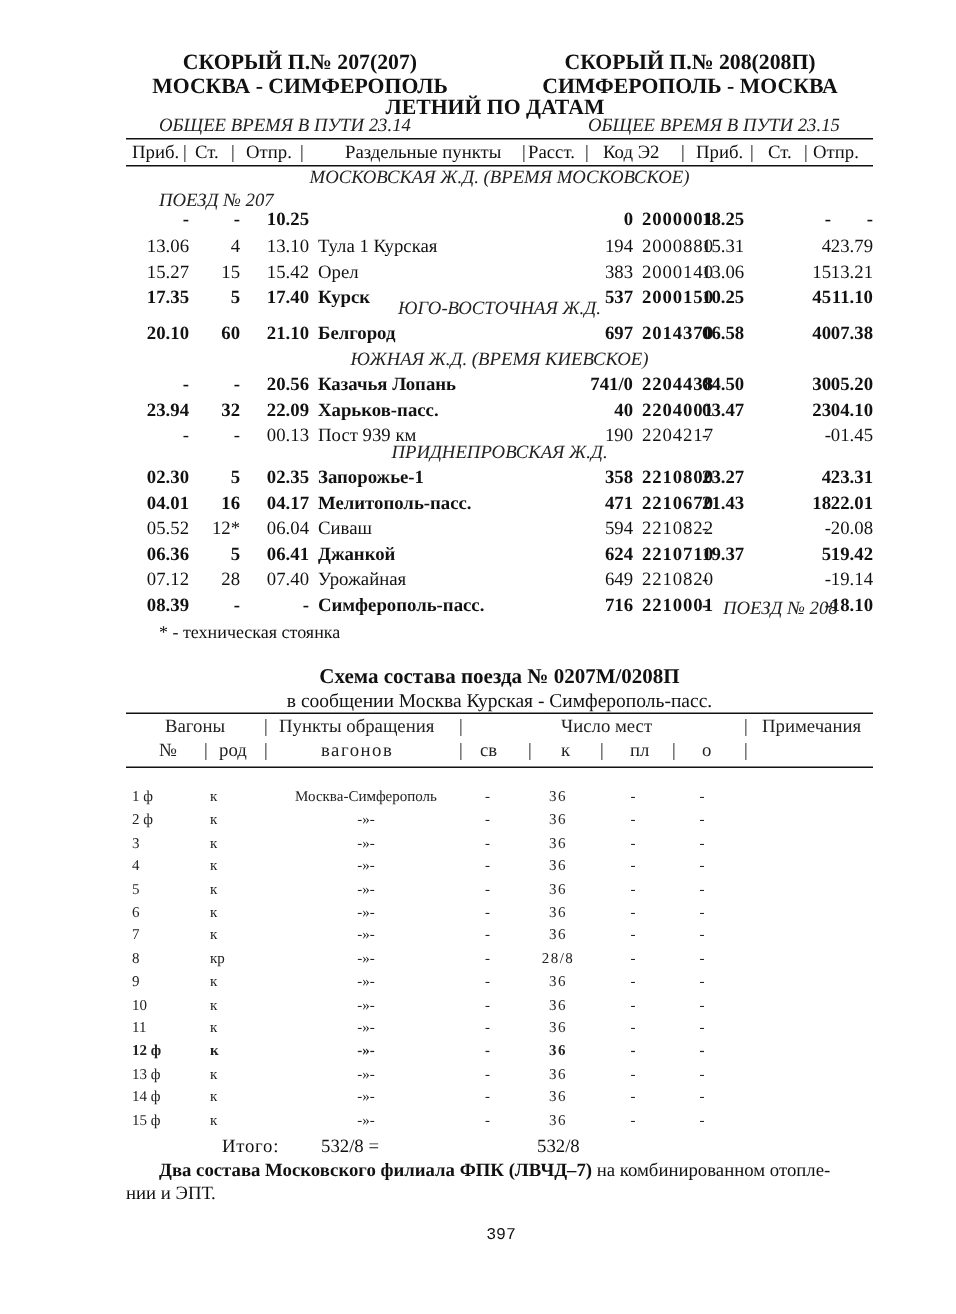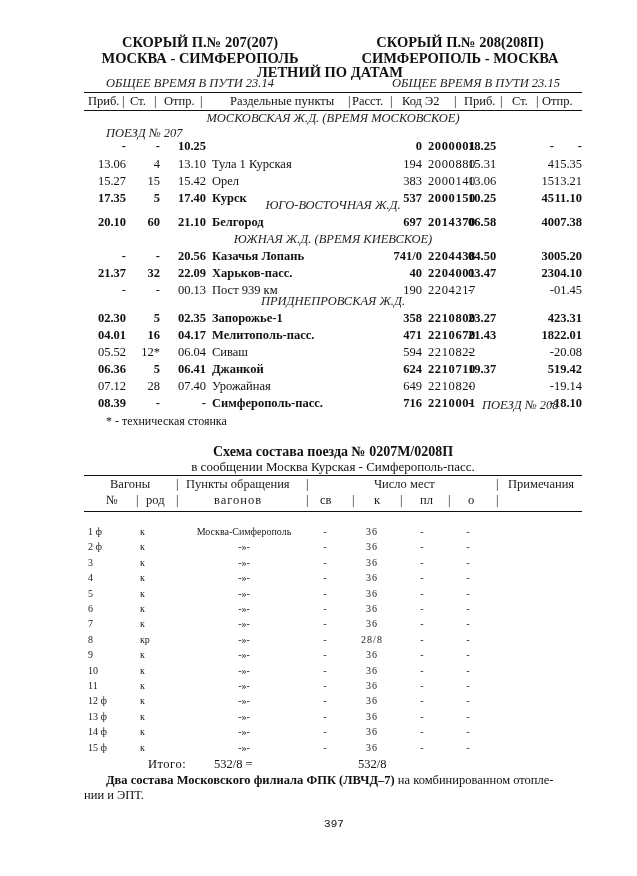--- a/index.html
+++ b/index.html
@@ -81,21 +81,21 @@
     </div>
     <div class="row" style="top: 157px;">
       <span class="c-arr1">13.06</span>
       <span class="c-st1">4</span>
       <span class="c-dep1">13.10</span>
       <span class="c-name">Тула 1 Курская</span>
       <span class="c-dist">194</span>
       <span class="c-code">2000880</span>
       <span class="c-arr2">15.31</span>
       <span class="c-st2">4</span>
-      <span class="c-dep2">15.35</span>
+      <span class="c-dep2">23.79</span>
     </div>
     <div class="row" style="top: 174px;">
       <span class="c-arr1">15.27</span>
       <span class="c-st1">15</span>
       <span class="c-dep1">15.42</span>
       <span class="c-name">Орел</span>
       <span class="c-dist">383</span>
       <span class="c-code">2000140</span>
       <span class="c-arr2">13.06</span>
       <span class="c-st2">15</span>
@@ -128,21 +128,21 @@
       <span class="c-st1">-</span>
       <span class="c-dep1">20.56</span>
       <span class="c-name">Казачья Лопань</span>
       <span class="c-dist">741/0</span>
       <span class="c-code">2204438</span>
       <span class="c-arr2">04.50</span>
       <span class="c-st2">30</span>
       <span class="c-dep2">05.20</span>
     </div>
     <div class="row bold" style="top: 266px;">
-      <span class="c-arr1">21.37</span>
+      <span class="c-arr1">23.94</span>
       <span class="c-st1">32</span>
       <span class="c-dep1">22.09</span>
       <span class="c-name">Харьков-пасс.</span>
       <span class="c-dist">40</span>
       <span class="c-code">2204001</span>
       <span class="c-arr2">03.47</span>
       <span class="c-st2">23</span>
       <span class="c-dep2">04.10</span>
     </div>
     <div class="row" style="top: 283px;">
@@ -353,21 +353,21 @@
     </div>
     <div class="srow" style="top: 680px;">
       <span class="s-no">11</span>
       <span class="s-rod">к</span>
       <span class="s-route">-»-</span>
       <span class="s-sv">-</span>
       <span class="s-k">36</span>
       <span class="s-pl">-</span>
       <span class="s-o">-</span>
     </div>
-    <div class="srow" style="top: 695.4px;">
+    <div class="srow" style="top: 695.4px; font-weight: bold;">
       <span class="s-no">12 ф</span>
       <span class="s-rod">к</span>
       <span class="s-route">-»-</span>
       <span class="s-sv">-</span>
       <span class="s-k">36</span>
       <span class="s-pl">-</span>
       <span class="s-o">-</span>
     </div>
     <div class="srow" style="top: 710.8px;">
       <span class="s-no">13 ф</span>

